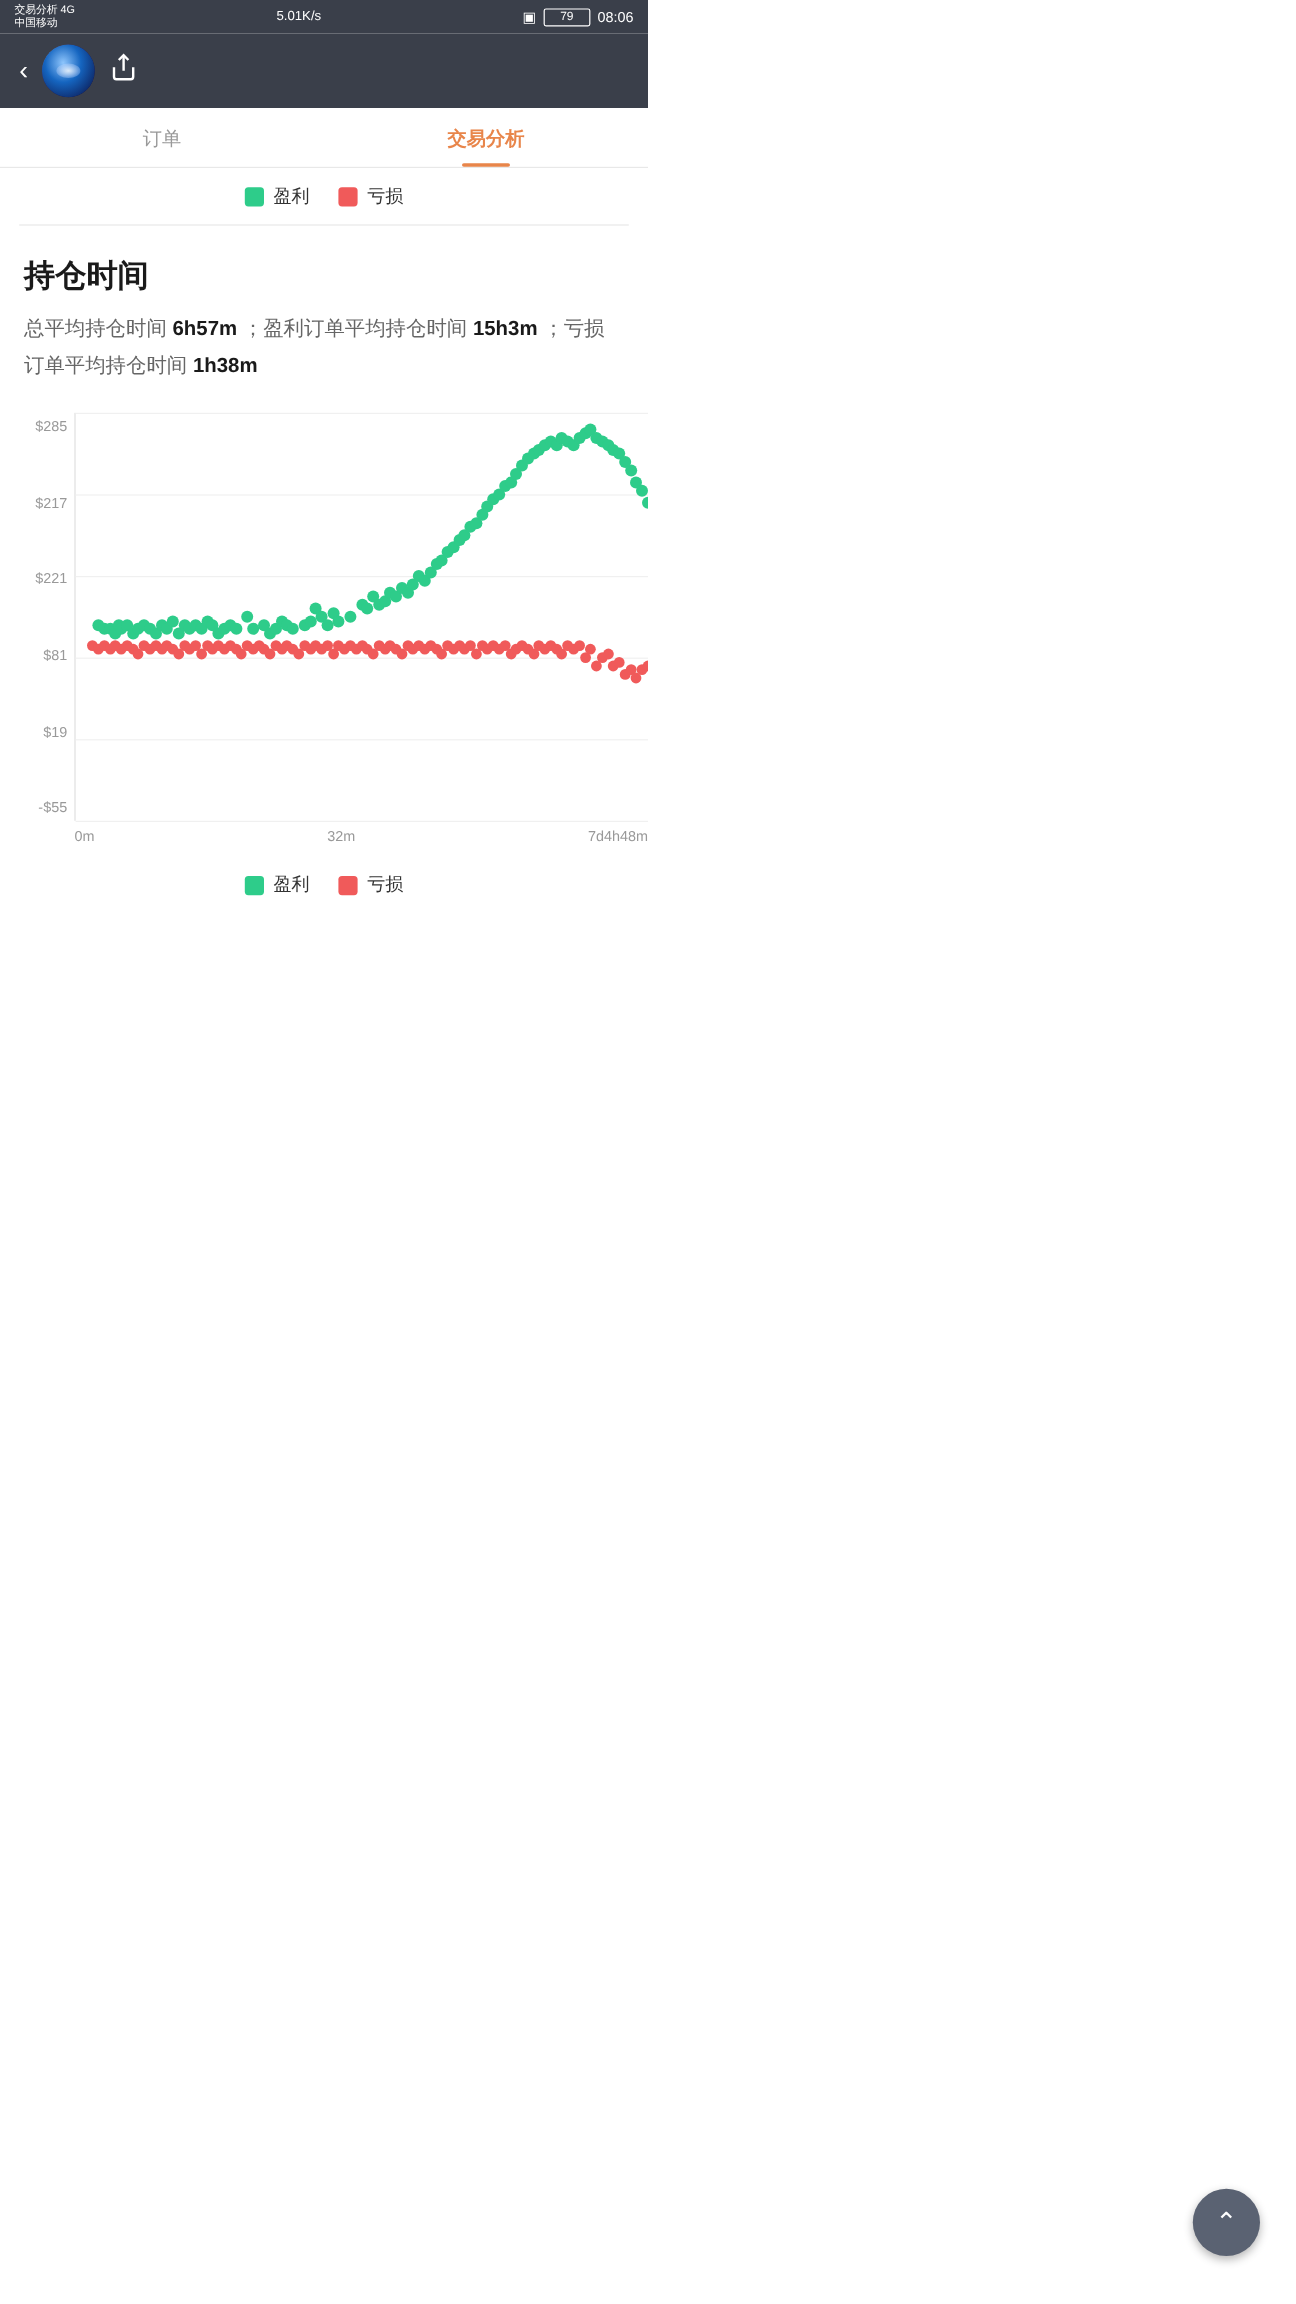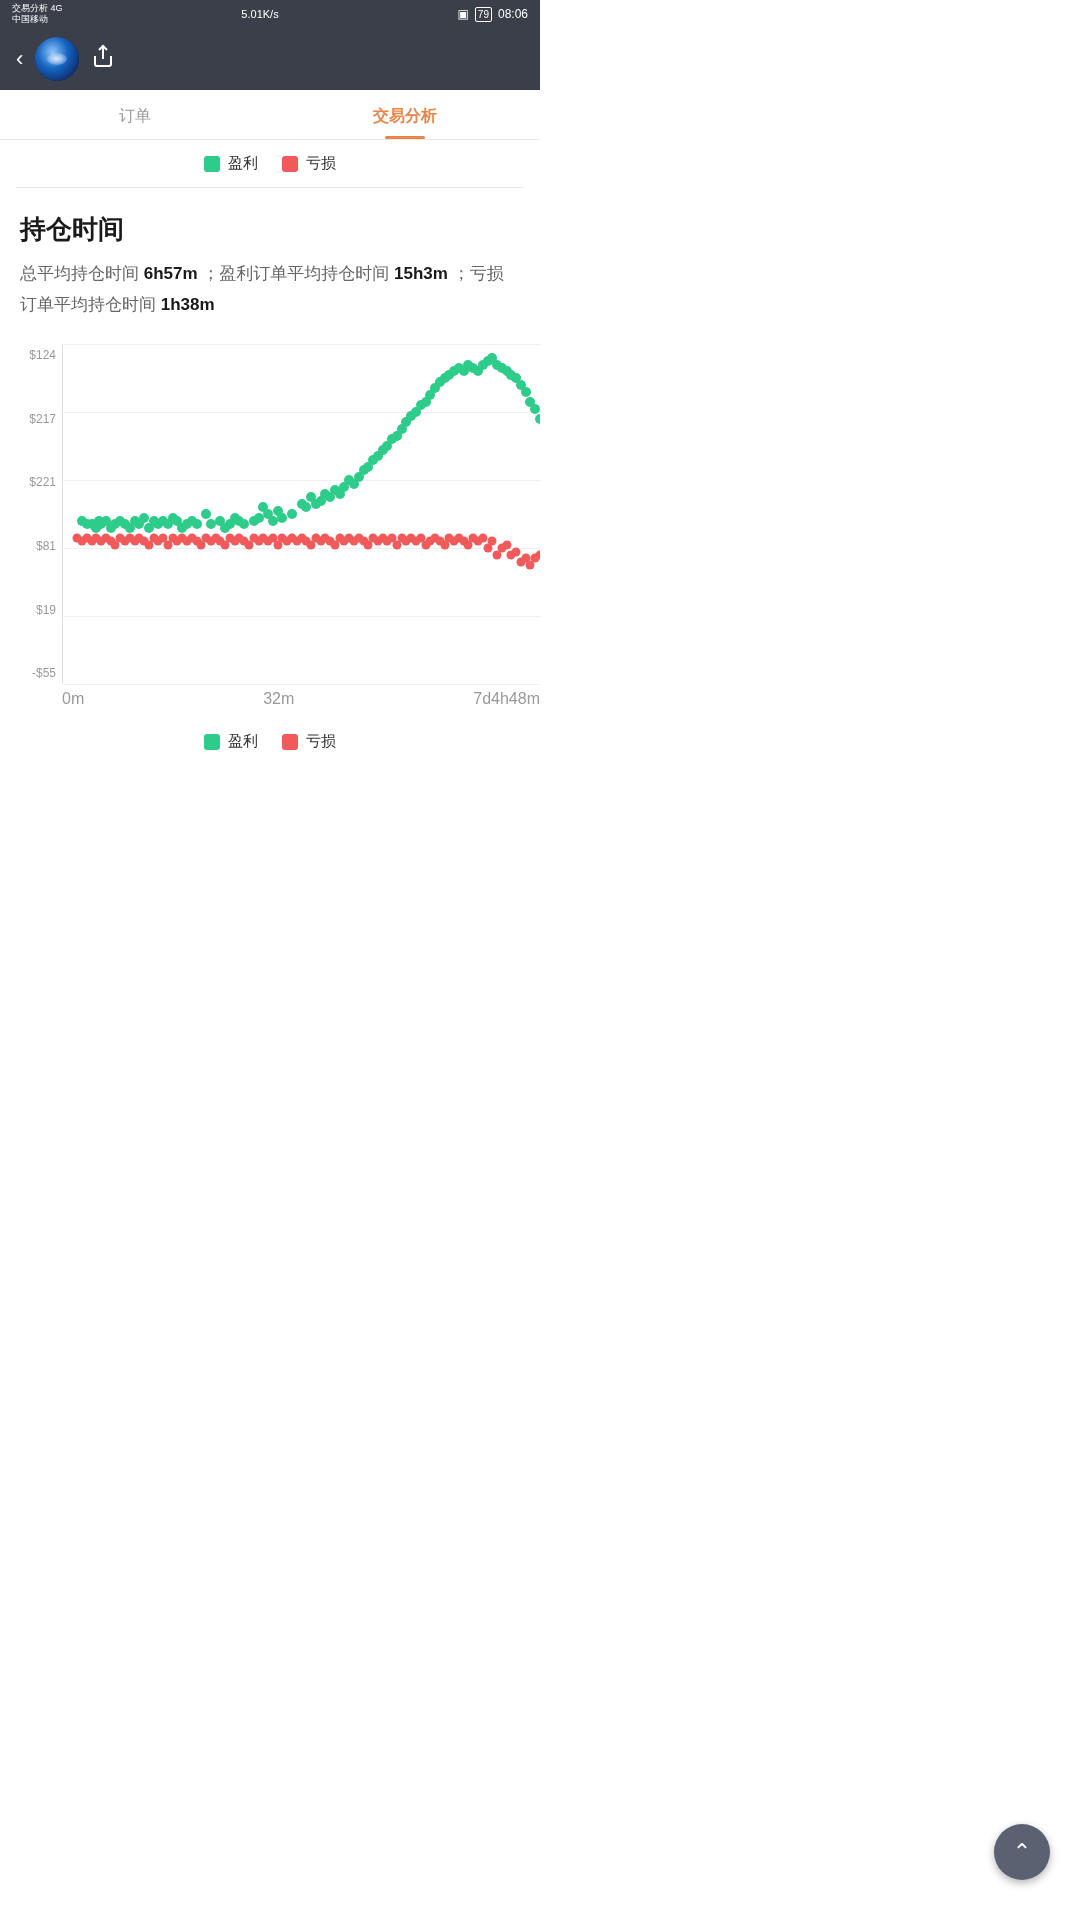--- a/index.html
+++ b/index.html
@@ -21,21 +21,21 @@
       align-items: center;
       padding: 4px 12px;
       height: 28px;
       font-size: 11px;
     }
     .status-left { display: flex; flex-direction: column; font-size: 9px; line-height: 1.2; }
     .status-right { display: flex; align-items: center; gap: 6px; font-size: 12px; }
     .battery-icon {
       border: 1.5px solid #fff;
       border-radius: 2px;
-      padding: 1px 2px;
+      padding: 1px 13px;
       font-size: 10px;
       display: inline-flex;
       align-items: center;
     }
 
     
     .app-bar {
       background: #3a3f4a;
       color: #fff;
       display: flex;
@@ -197,21 +197,21 @@
       right: 0;
       height: 1px;
       background: #f0f0f0;
     }
     .x-axis {
       display: flex;
       justify-content: space-between;
       padding: 6px 0 0 46px;
     }
     .x-label {
-      font-size: 16px;
+      font-size: 12px;
       color: #999;
       text-align: center;
     }
 
     
     .dot {
       position: absolute;
       border-radius: 50%;
       transform: translate(-50%, -50%);
     }
@@ -313,21 +313,21 @@
     <strong>15h3m</strong>
     <span>；亏损订单平均持仓时间</span>
     <strong>1h38m</strong>
   </div>
 </div>
 
 <div class="chart-container">
   <div class="chart-wrap">
 
     <div class="y-axis" style="height:340px;">
-      <span class="y-label">$124</span>
+      <span class="y-label">$285</span>
       <span class="y-label">$217</span>
       <span class="y-label">$221</span>
       <span class="y-label">$81</span>
       <span class="y-label">$19</span>
       <span class="y-label">-$55</span>
     </div>
 
     <div class="chart-area" id="chartArea">
 
       <div class="grid-line" style="top:0%"></div>

